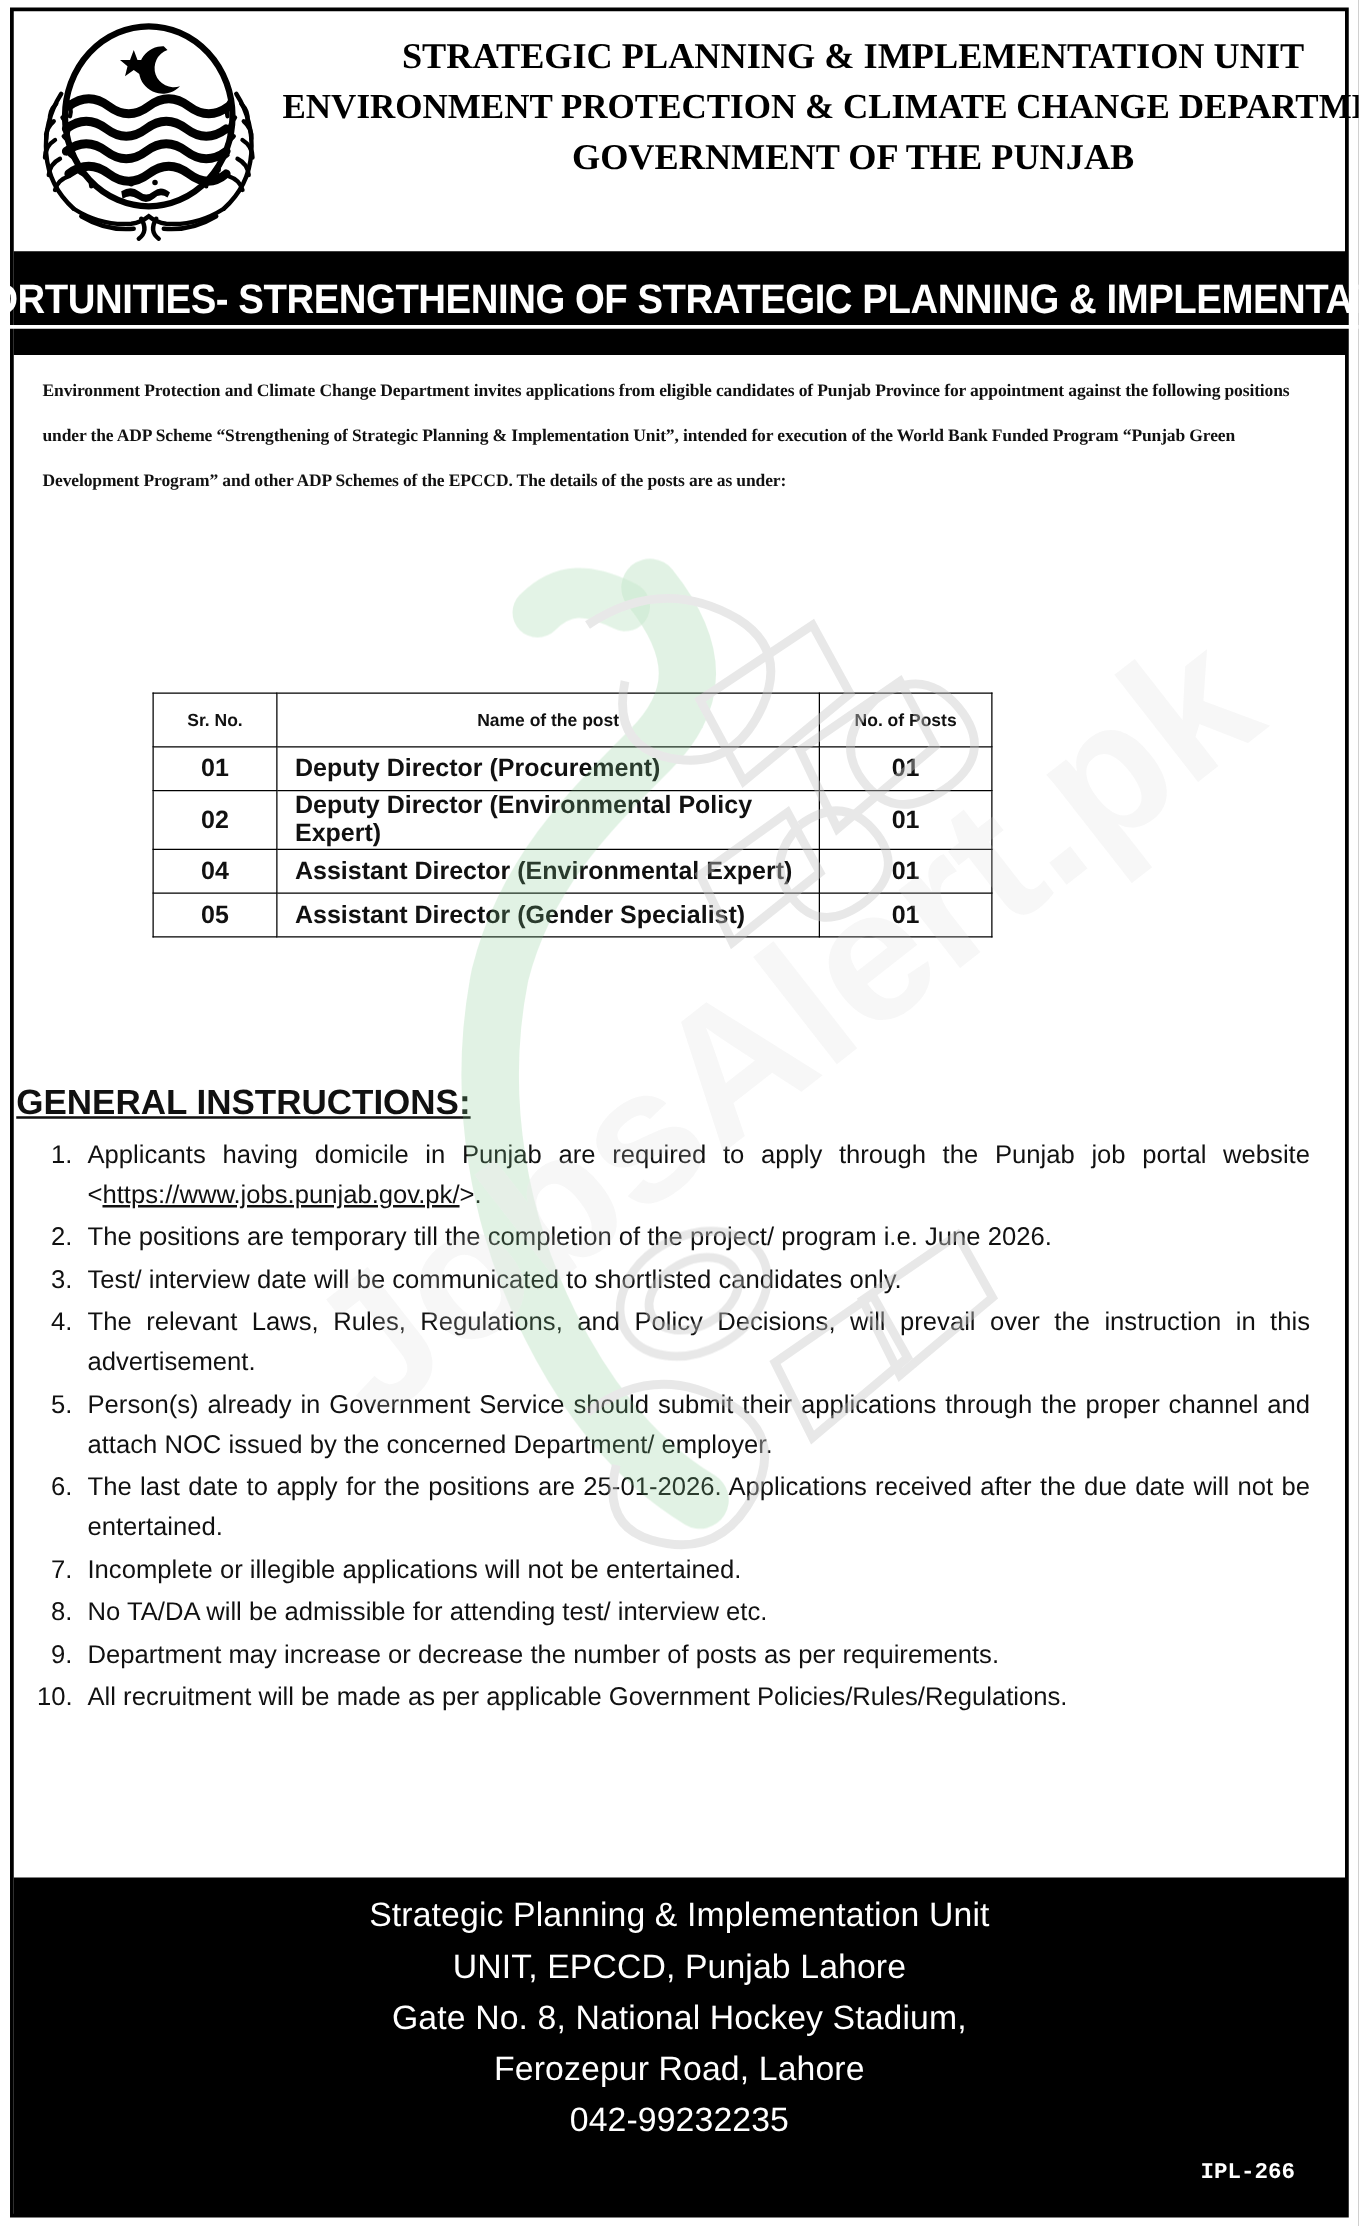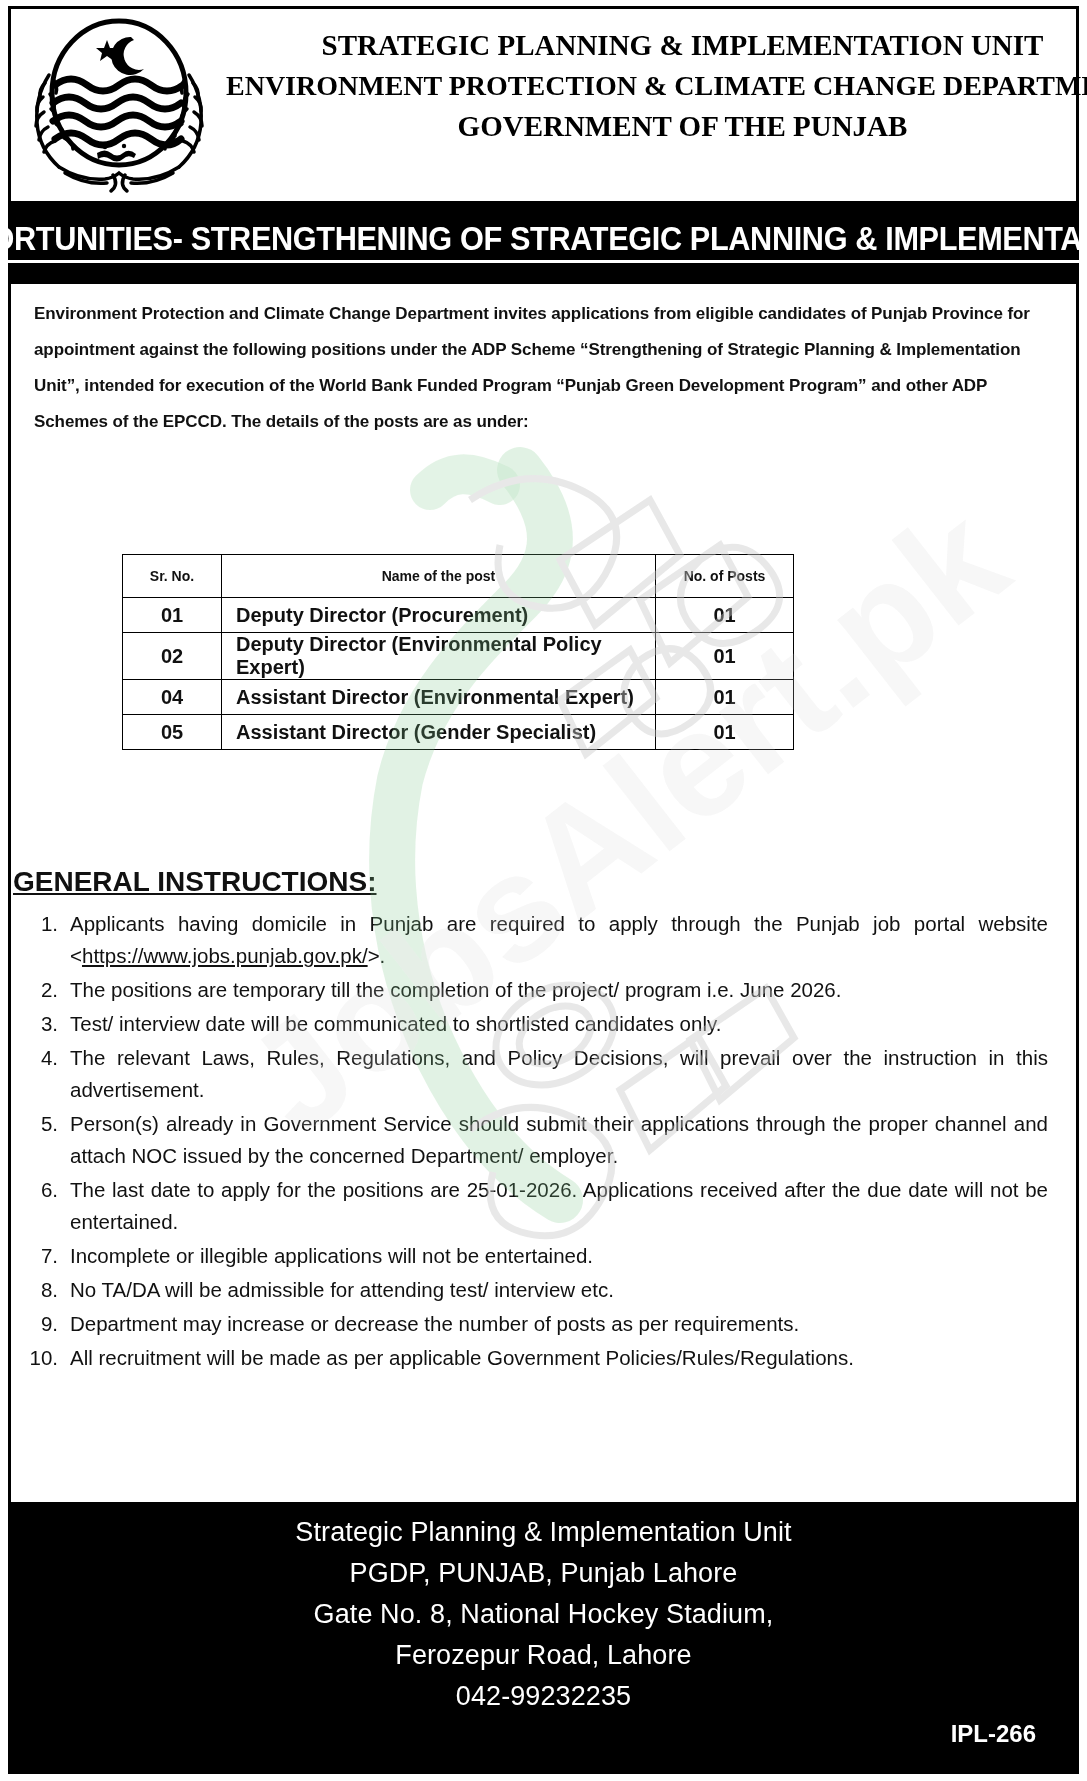--- a/index.html
+++ b/index.html
@@ -101,23 +101,23 @@
 
   
   .intro {
     position: absolute;
     left: 34px; top: 296px;
     width: 1010px;
     z-index: 2;
   }
   .intro p {
     margin: 0;
-    font-family: Liberation Sans, sans-serif;
-    font-weight: bold;
-    font-size: 17px;
+    font-family: Liberation Serif, serif;
+    font-weight: bold;
+    font-size: 14px;
     line-height: 36px;
     letter-spacing: -0.1px;
     color: #111;
   }
 
   
   .posts-table-wrap {
     position: absolute;
     left: 122px; top: 554px;
     width: 672px;
@@ -229,22 +229,22 @@
     letter-spacing: 0.1px;
   }
   .footer .fline.bold {
     font-weight: bold;
     font-size: 28px;
   }
   .footer .ipl {
     position: absolute;
     right: 40px;
     bottom: 24px;
-    font-family: Liberation Sans, sans-serif;
-    font-size: 24px;
+    font-family: Liberation Mono, monospace;
+    font-size: 18px;
     font-weight: bold;
   }
 </style>
 </head>
 <body>
 
 <div class="page">
 
   <div class="outer-frame"></div>
 
@@ -378,21 +378,21 @@
         </li>
         <li>
           <span class="num">10.</span>
           <span class="txt">All recruitment will be made as per applicable Government Policies/Rules/Regulations.</span>
         </li>
       </ol>
   </div>
 
   <div class="footer">
     <div class="fline">Strategic Planning &amp; Implementation Unit</div>
-    <div class="fline">PGDP, PUNJAB, Punjab Lahore</div>
+    <div class="fline">UNIT, EPCCD, Punjab Lahore</div>
     <div class="fline">Gate No. 8, National Hockey Stadium,</div>
     <div class="fline">Ferozepur Road, Lahore</div>
     <div class="fline">042-99232235</div>
     <div class="ipl">IPL-266</div>
   </div>
 
   <div class="watermark">
     <svg width="1087" height="1781" viewBox="0 0 1087 1781" aria-hidden="true">
       <g opacity="0.42">
 

